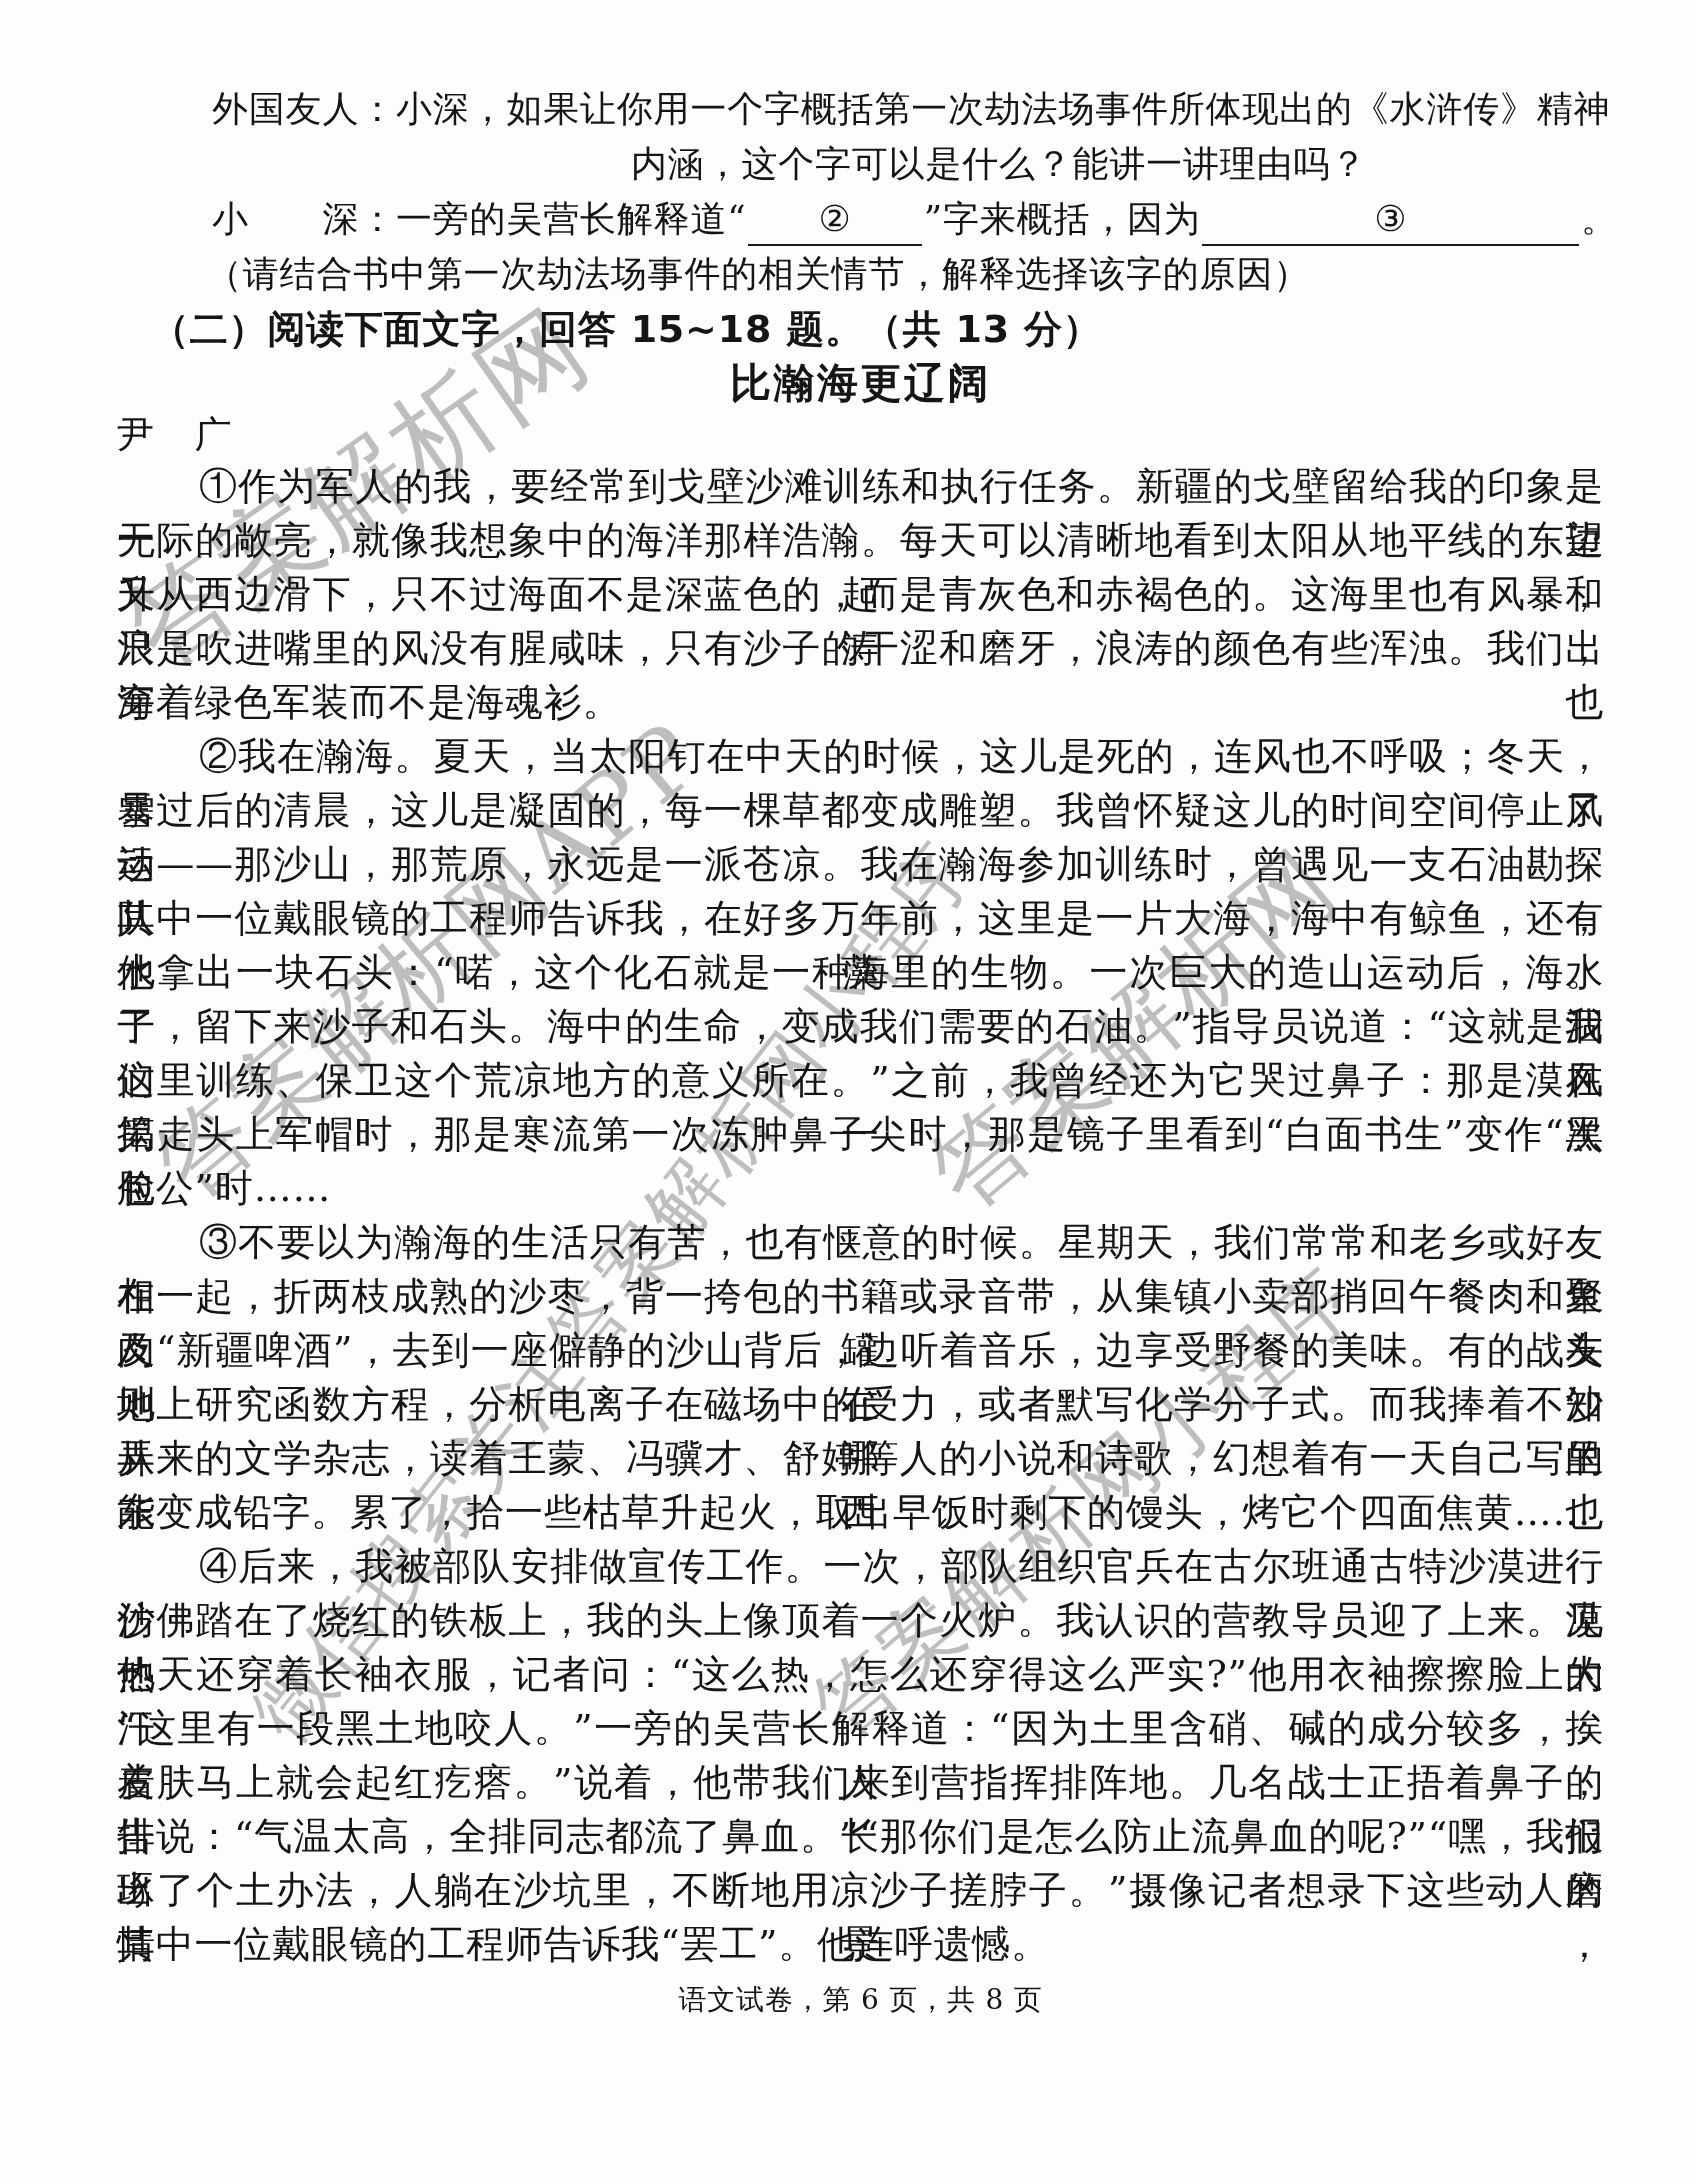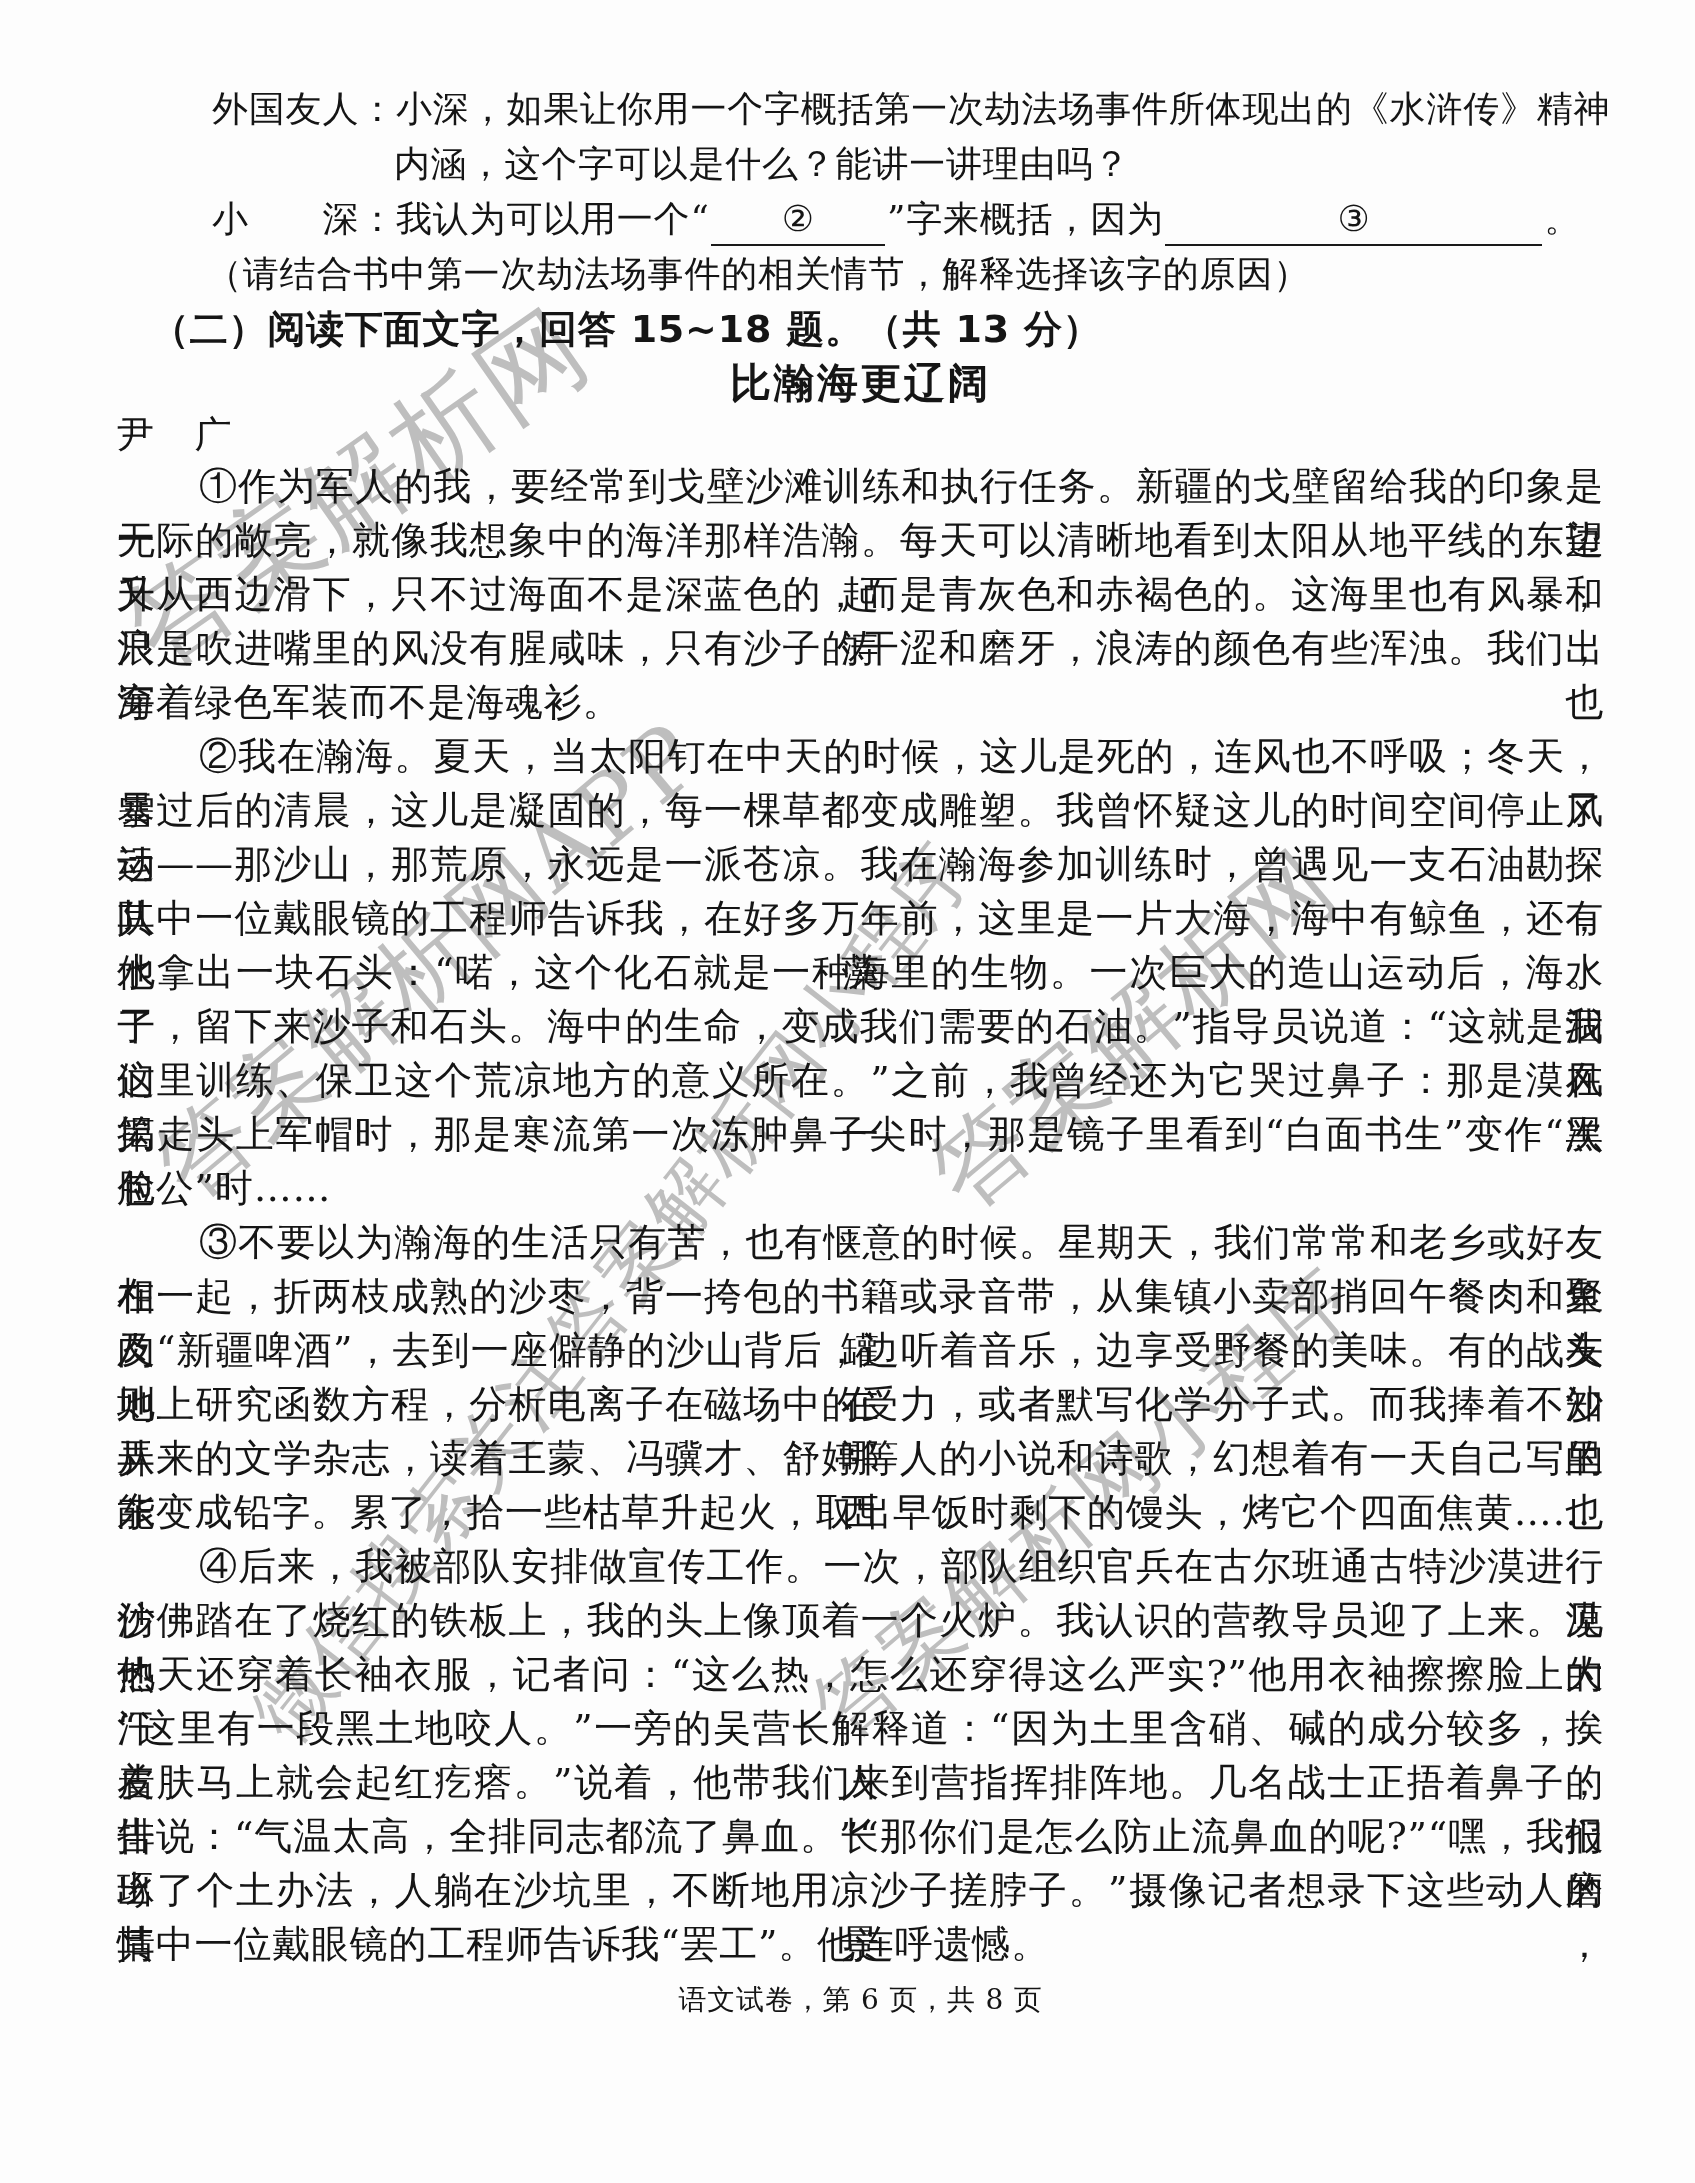--- a/index.html
+++ b/index.html
@@ -25,21 +25,21 @@
   }
   
   .content{
     position:absolute;left:117px;top:81px;width:1487px;z-index:2;
   }
   .dl{
     font-size:36px;height:55px;line-height:55px;
     white-space:nowrap;letter-spacing:0.8px;
   }
   .dl.l1{padding-left:95px;}
-  .dl.l2{padding-left:277px;}
+  .dl.l2{padding-left:277px;text-align:center;}
   .dl.l3{padding-left:95px;}
   .dl.l4{padding-left:89px;}
   .heading{
     font-size:38px;height:56px;line-height:56px;
     font-weight:bold;padding-left:34px;letter-spacing:0.8px;
     font-family:"DejaVu Sans","Liberation Sans",sans-serif;
   }
   .title{
     text-align:center;font-weight:bold;font-size:41px;
     height:53px;line-height:53px;letter-spacing:2.5px;
@@ -81,21 +81,21 @@
       <div class="wm" style="left: 271px; top: 1691px; font-size: 76px; height: 76px; line-height: 76px; transform: rotate(-52deg);">微信搜索关注答案解析网小程序</div>
       <div class="wm" style="left: 826px; top: 1680px; font-size: 81px; height: 81px; line-height: 81px; transform: rotate(-40deg);">答案解析网小程序</div>
     </div>
 
   <div class="content">
 
     <div class="dl l1"><span>外国友人：</span><span>小深，如果让你用一个字概括第一次劫法场事件所体现出的《水浒传》精神</span></div>
 
     <div class="dl l2">内涵，这个字可以是什么？能讲一讲理由吗？</div>
 
-    <div class="dl l3"><span>小　　深：我认为可以用一个“</span><span class="blank b1"><span>②</span></span><span>”字来概括，因为</span><span class="blank b2"><span>③</span></span><span>。</span></div>
+    <div class="dl l3"><span>小　　深：一旁的吴营长解释道“</span><span class="blank b1"><span>②</span></span><span>”字来概括，因为</span><span class="blank b2"><span>③</span></span><span>。</span></div>
 
     <div class="dl l4">（请结合书中第一次劫法场事件的相关情节，解释选择该字的原因）</div>
 
     <div class="heading">（二）阅读下面文字，回答 15~18 题。（共 13 分）</div>
 
     <div class="title">比瀚海更辽阔</div>
 
     <div class="author">尹　广</div>
 
     <div id="passage-body">

